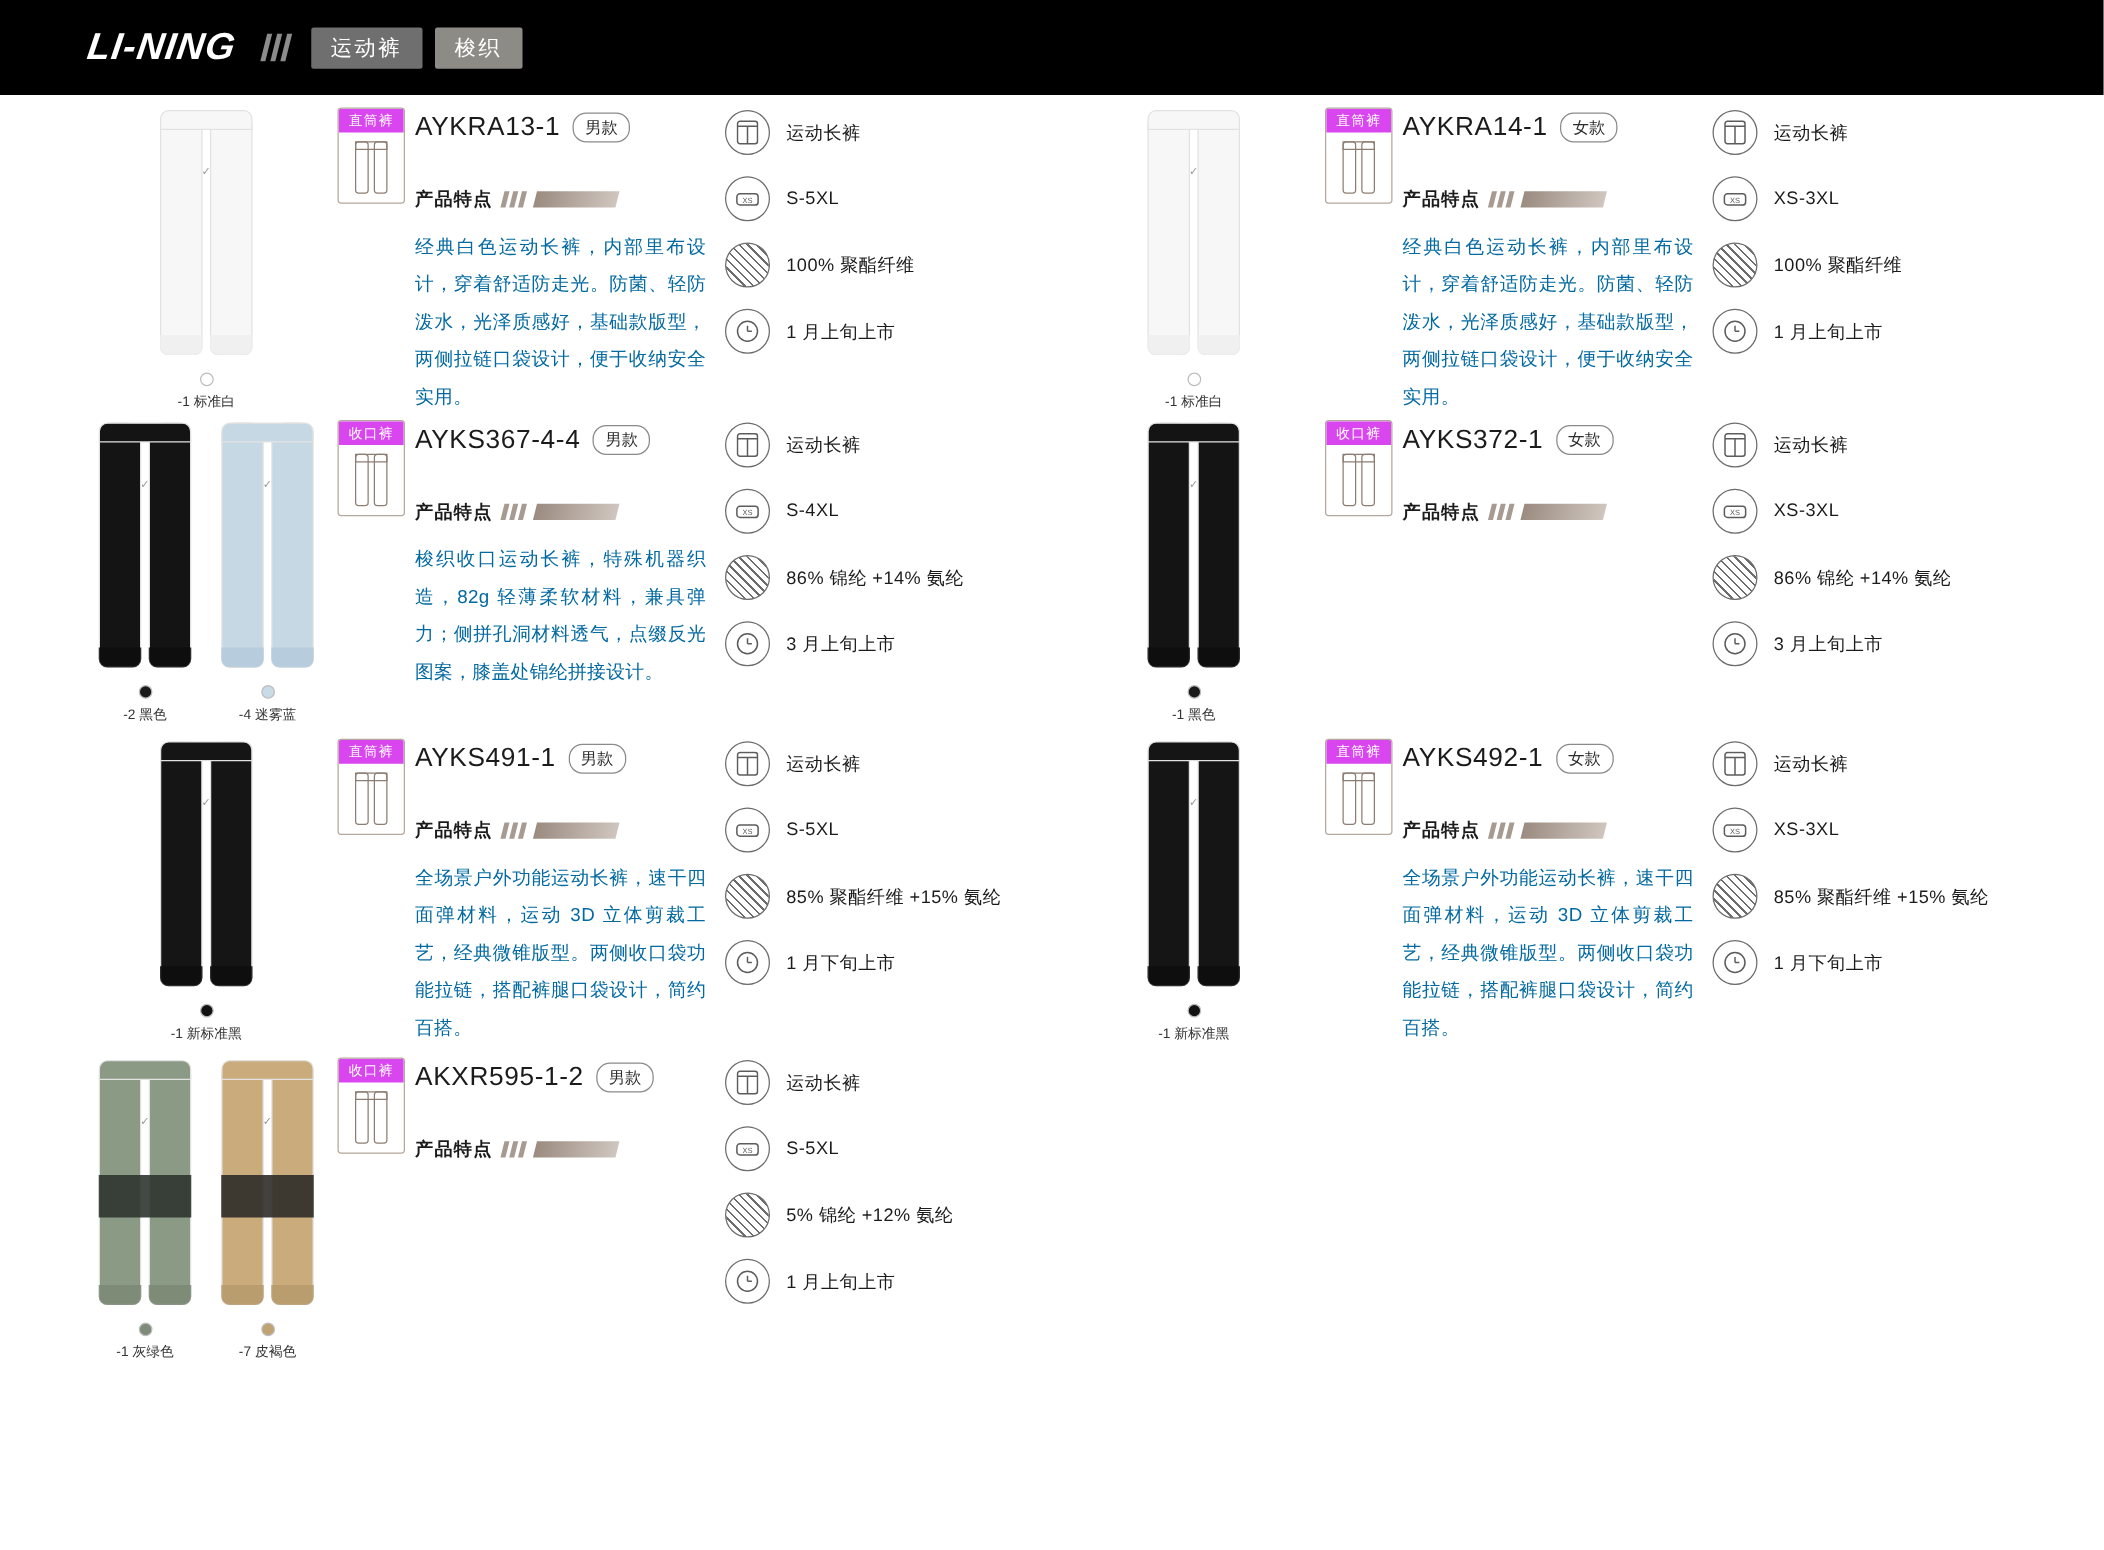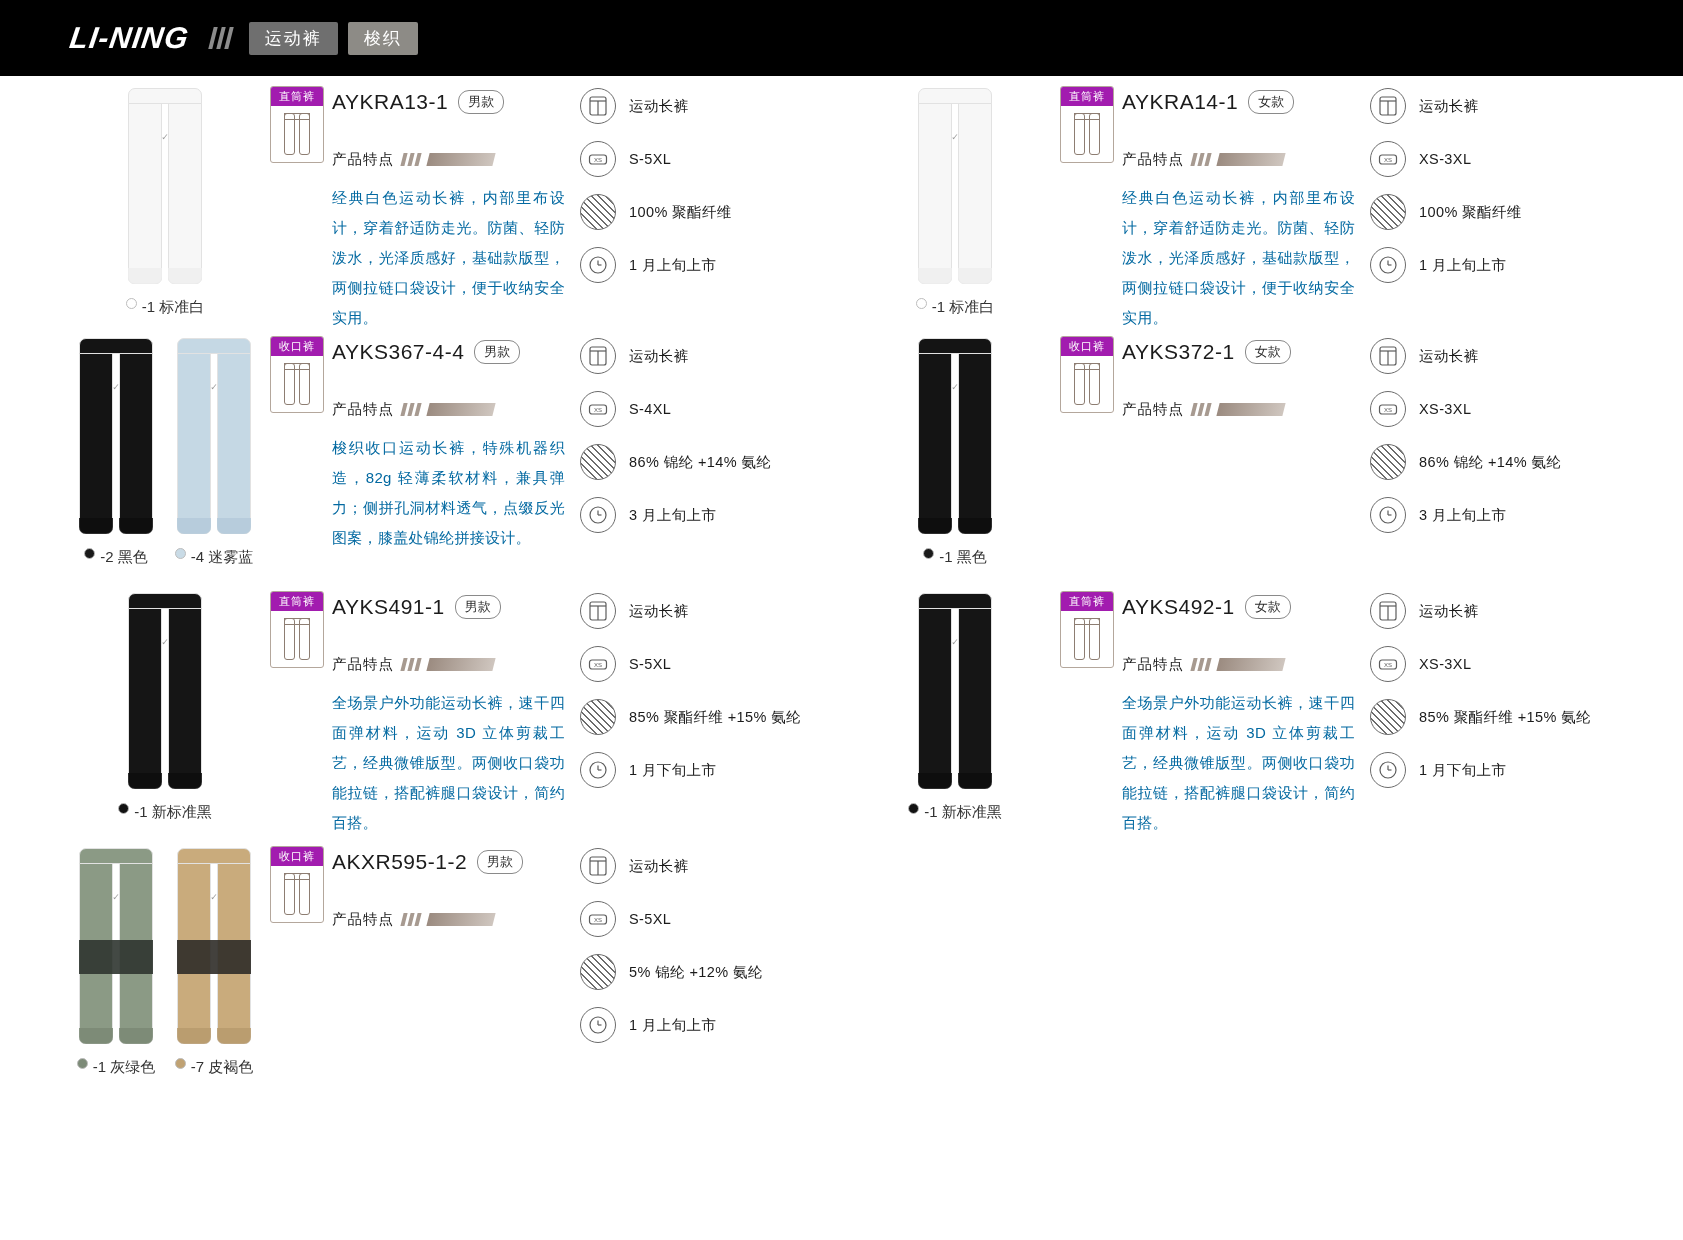--- a/index.html
+++ b/index.html
@@ -85,48 +85,48 @@
   .pant .cuff{
     position:absolute;bottom:0;width:34px;height:16px;border-radius:0 0 7px 7px;opacity:.85;
   }
   .pant .cuff.l{left:2px;}
   .pant .cuff.r{right:2px;}
   .pant .logo-mark{
     position:absolute;top:44px;left:50%;transform:translateX(-50%);
     font-size:9px;color:#9b9b9b;font-style:italic;
   }
   .colorrow{
-    display:flex;gap:5px;margin-top:14px;
-    font-size:15px;color:#333;white-space:nowrap;
+    display:flex;align-items:center;gap:5px;margin-top:14px;
+    font-size:11px;color:#333;white-space:nowrap;flex-direction:column;
   }
   .dot{width:9px;height:9px;border-radius:50%;display:inline-block;border:1px solid #bdbdbd;}
   
   .typecol{width:62px;flex:0 0 62px;padding-top:6px;}
   .typebox{
     width:52px;border:1px solid #b4a79c;border-radius:3px;overflow:hidden;background:#fff;
   }
   .typebox .tlabel{
-    background:#a21caf;color:#fff;font-size:11px;text-align:center;padding:2px 0;letter-spacing:1px;
+    background:#d946ef;color:#fff;font-size:11px;text-align:center;padding:2px 0;letter-spacing:1px;
   }
   .typebox .tbody{height:56px;display:flex;align-items:center;justify-content:center;}
   .mini-pant{width:26px;height:42px;position:relative;}
   .mini-pant .ml,.mini-pant .mr{
     position:absolute;top:0;width:11px;height:42px;border:1px solid #8d7d72;border-radius:3px;box-sizing:border-box;
   }
   .mini-pant .ml{left:0;}
   .mini-pant .mr{right:0;}
   .mini-pant .mw{position:absolute;top:0;left:0;right:0;height:7px;border:1px solid #8d7d72;box-sizing:border-box;}
   
   .textcol{width:248px;flex:0 0 248px;padding-top:10px;}
   .titleline{display:flex;align-items:center;gap:10px;}
   .code{font-size:21px;letter-spacing:.5px;color:#1b1b1b;font-weight:400;}
   .gender{
     border:1px solid #8a8a8a;border-radius:11px;font-size:13px;padding:2px 9px;color:#2b2b2b;
   }
-  .feat{display:flex;align-items:center;gap:8px;margin-top:36px;}
+  .feat{display:flex;align-items:center;gap:8px;margin-top:36px;font-weight:bold;}
   .feat .ftxt{font-size:14.5px;color:#1b1b1b;letter-spacing:1px;}
   .bars{display:flex;gap:3px;align-items:center;}
   .bars i{display:block;width:4px;height:13px;background:#a79a90;transform:skewX(-14deg);}
   .gradbar{width:66px;height:13px;background:linear-gradient(90deg,#9b8b80,#cfc6bf);transform:skewX(-14deg);}
   .desc{
     margin-top:14px;font-size:15px;line-height:2.0;color:#0369a1;
     letter-spacing:.3px;text-align:justify;width:233px;
   }
   
   .speccol{width:230px;flex:0 0 230px;padding-top:8px;}

